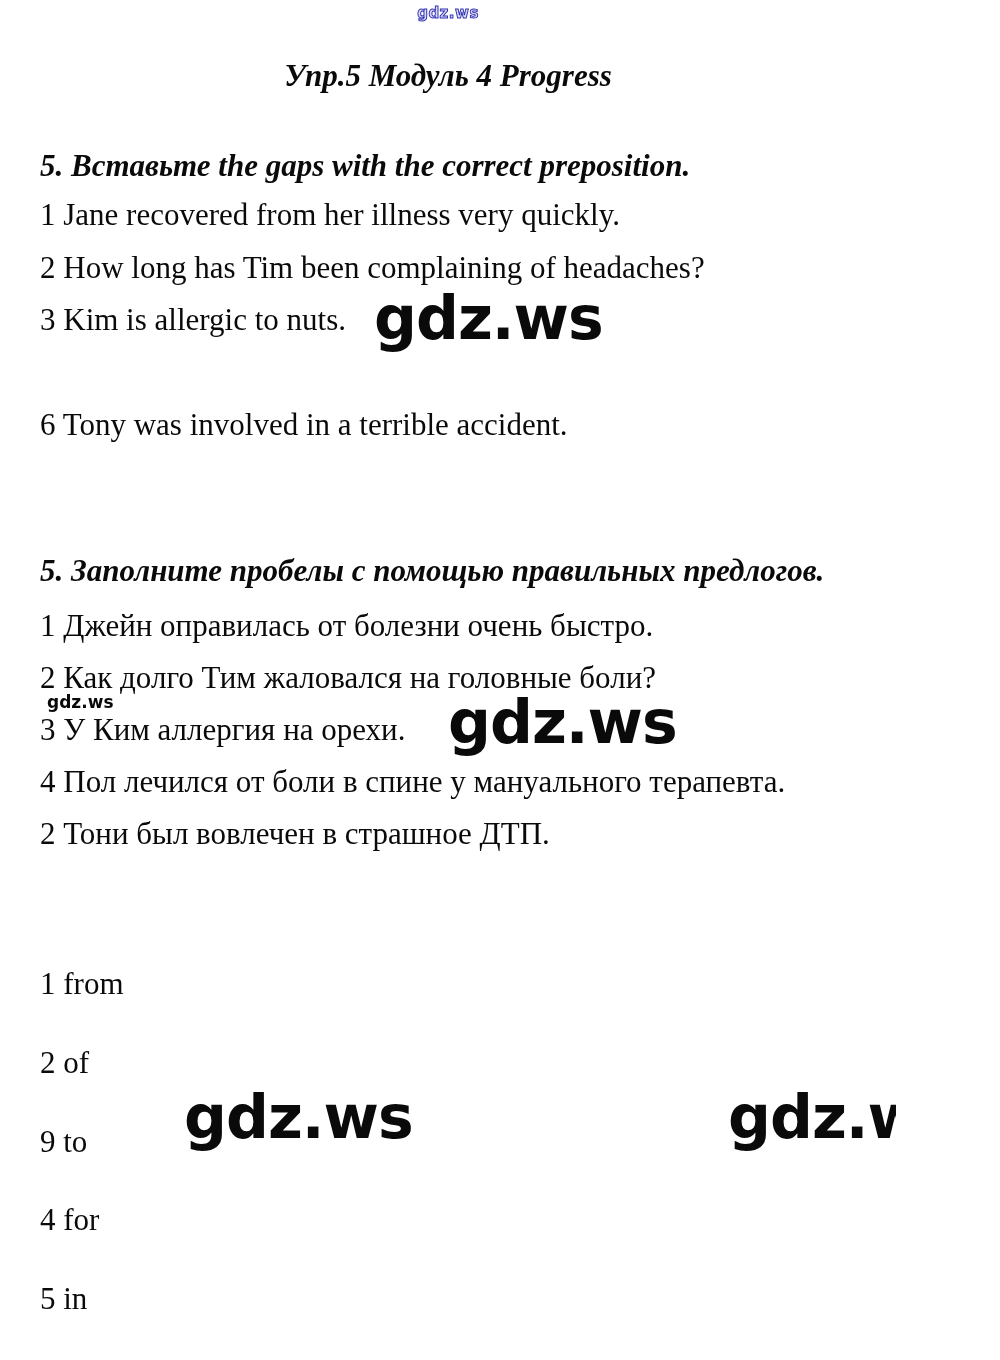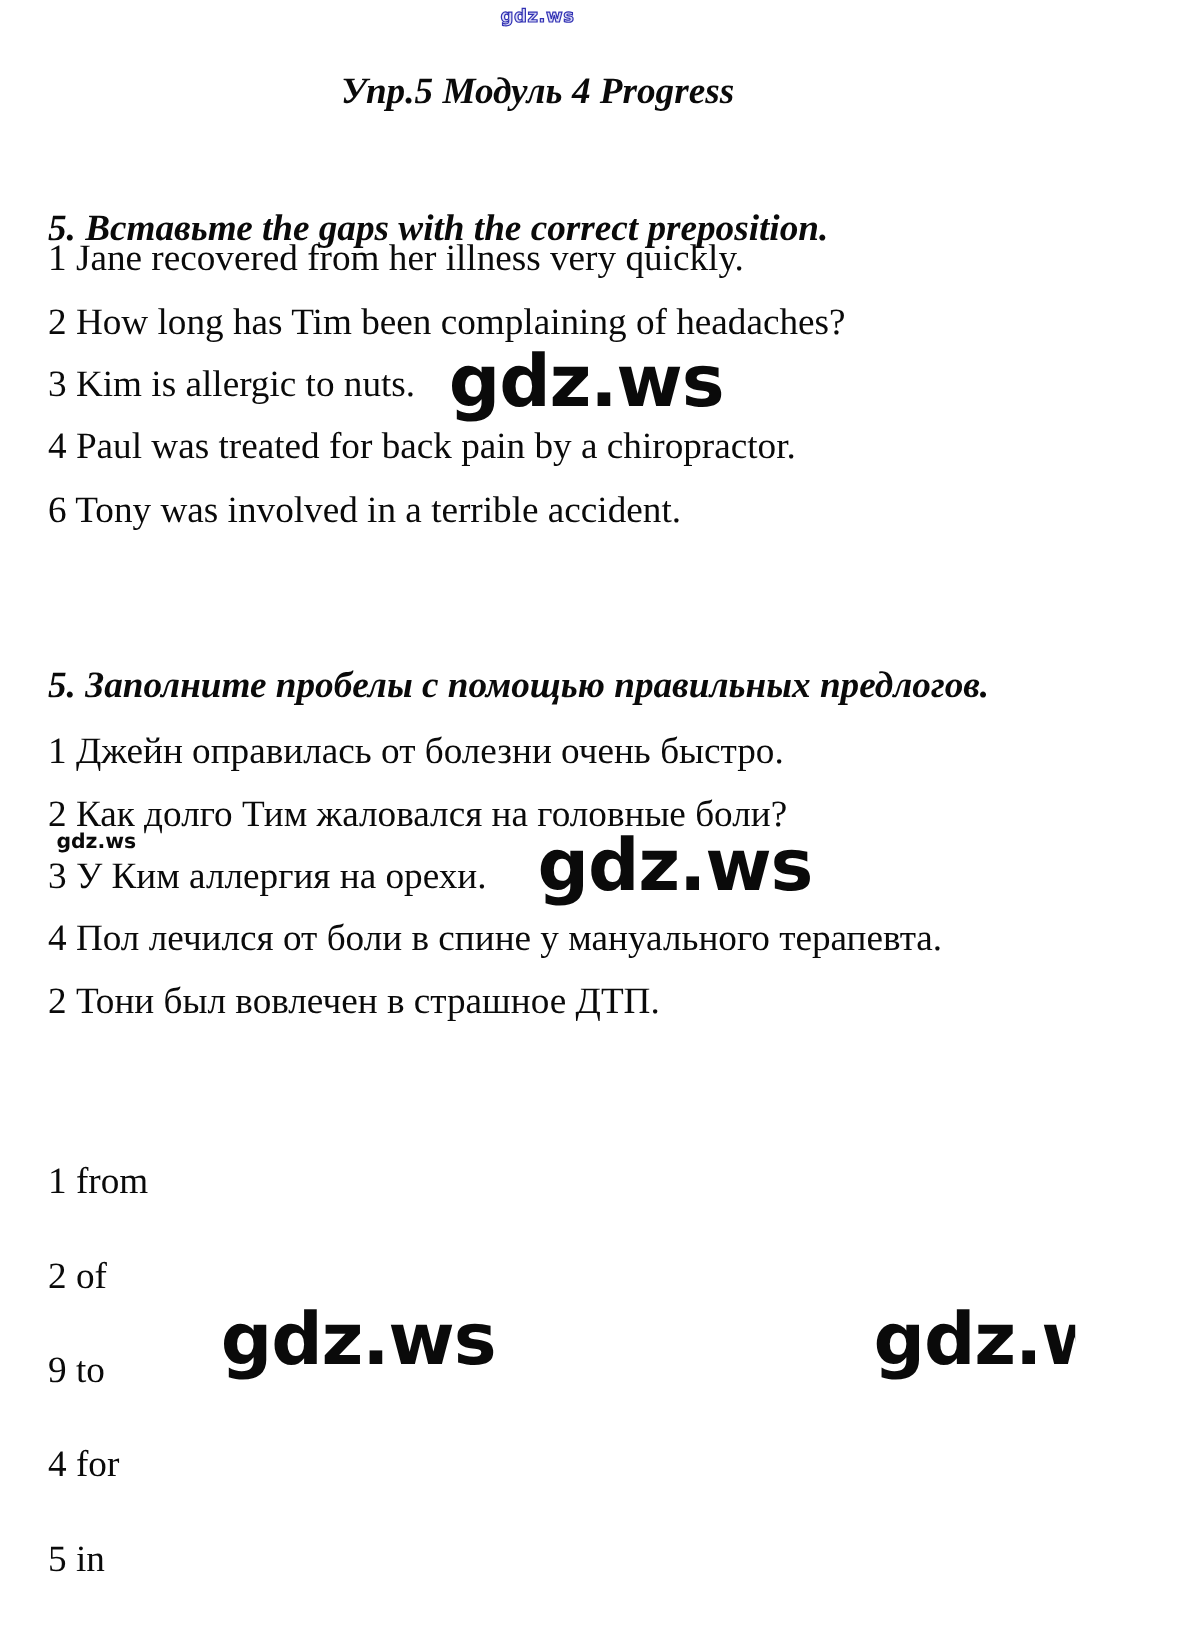--- a/index.html
+++ b/index.html
@@ -68,25 +68,24 @@
 </style>
 </head>
 <body>
 
 <div class="page">
 
   <div class="wm-top">gdz.ws</div>
 
   <div class="line centered bold" style="top: 58px;">Упр.5 Модуль 4 Progress</div>
 
-  <div class="line bold" style="top: 148px; margin-top: 24px;">5. Вставьте the gaps with the correct preposition.</div>
+  <div class="line bold" style="top: 148px;">5. Вставьте the gaps with the correct preposition.</div>
   <div class="line" style="top: 197px;">1 Jane recovered from her illness very quickly.</div>
   <div class="line" style="top: 250px;">2 How long has Tim been complaining of headaches?</div>
   <div class="line" style="top: 302px;">3 Kim is allergic to nuts.</div>
-  <div class="line" style="top: 354px;">4 Paul was treated for back pain by a chiropractor.</div>
   <div class="line" style="top: 407px;">6 Tony was involved in a terrible accident.</div>
 
   <div class="wm-large" style="left: 374px; top: 288px;">gdz.ws</div>
 
   <div class="line bold" style="top: 553px;">5. Заполните пробелы с помощью правильных предлогов.</div>
   <div class="line" style="top: 608px;">1 Джейн оправилась от болезни очень быстро.</div>
   <div class="line" style="top: 660px;">2 Как долго Тим жаловался на головные боли?</div>
   <div class="line" style="top: 712px;">3 У Ким аллергия на орехи.</div>
   <div class="line" style="top: 764px;">4 Пол лечился от боли в спине у мануального терапевта.</div>
   <div class="line" style="top: 816px;">2 Тони был вовлечен в страшное ДТП.</div>

